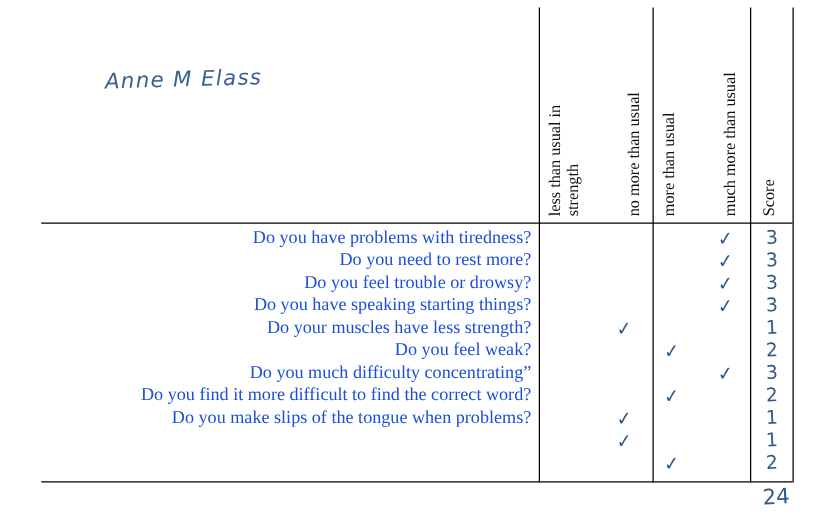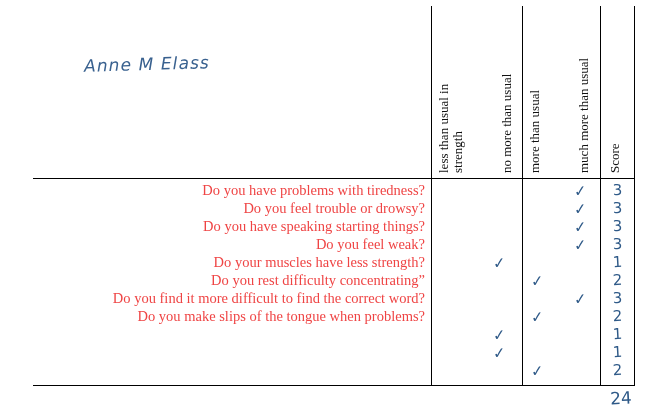--- a/index.html
+++ b/index.html
@@ -59,21 +59,21 @@
     position: absolute;
     left: 0;
     top: 181px;
     width: 425px;
   }
   .qrow {
     height: 18px;
     line-height: 18px;
     text-align: right;
     font-size: 14.5px;
-    color: #ef4444;
+    color: #1d4ed8;
     white-space: nowrap;
   }
 
   
   #marks {
     position: absolute;
     left: 431px;
     top: 181px;
     width: 203px;
   }
@@ -138,25 +138,26 @@
 
   <div class="colhead" style="left:437px; top:24px; height:149px;">less than usual in
 strength</div>
   <div class="colhead" style="left:500px; top:24px; height:149px;">no more than usual</div>
   <div class="colhead" style="left:528px; top:24px; height:149px;">more than usual</div>
   <div class="colhead" style="left:577px; top:24px; height:149px;">much more than usual</div>
   <div class="colhead" style="left:608px; top:24px; height:149px;">Score</div>
 
   <div id="questions">
       <div class="qrow">Do you have problems with tiredness?</div>
+      <div class="qrow">Do you need to rest more?</div>
       <div class="qrow">Do you feel trouble or drowsy?</div>
       <div class="qrow">Do you have speaking starting things?</div>
+      <div class="qrow">Do your muscles have less strength?</div>
       <div class="qrow">Do you feel weak?</div>
-      <div class="qrow">Do your muscles have less strength?</div>
-      <div class="qrow">Do you rest difficulty concentrating”</div>
+      <div class="qrow">Do you much difficulty concentrating”</div>
       <div class="qrow">Do you find it more difficult to find the correct word?</div>
       <div class="qrow">Do you make slips of the tongue when problems?</div>
     </div>
 
   <div id="marks">
       <div class="mrow">
         <span class="tick c2">✓</span>
       </div>
       <div class="mrow">
         <span class="tick c2">✓</span>

